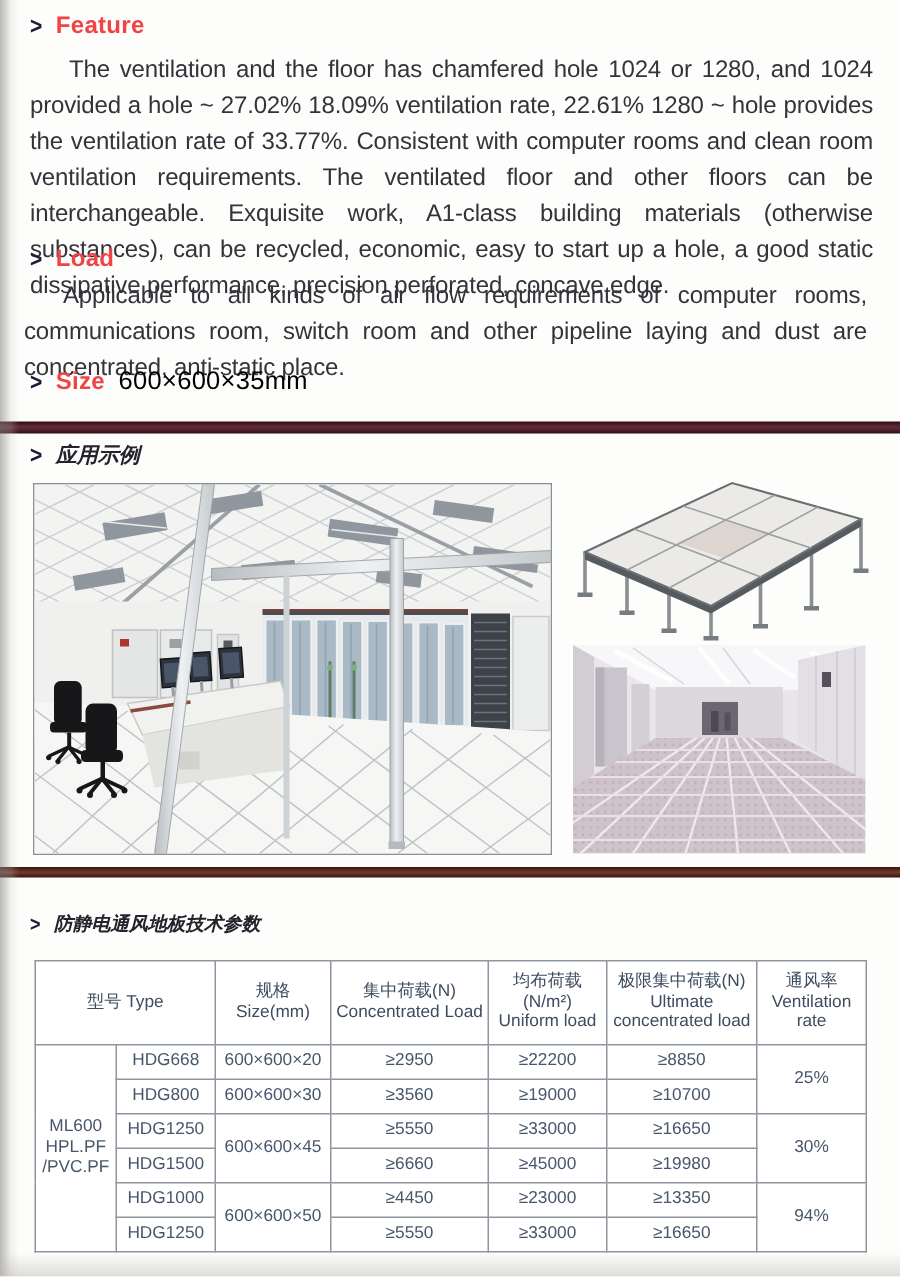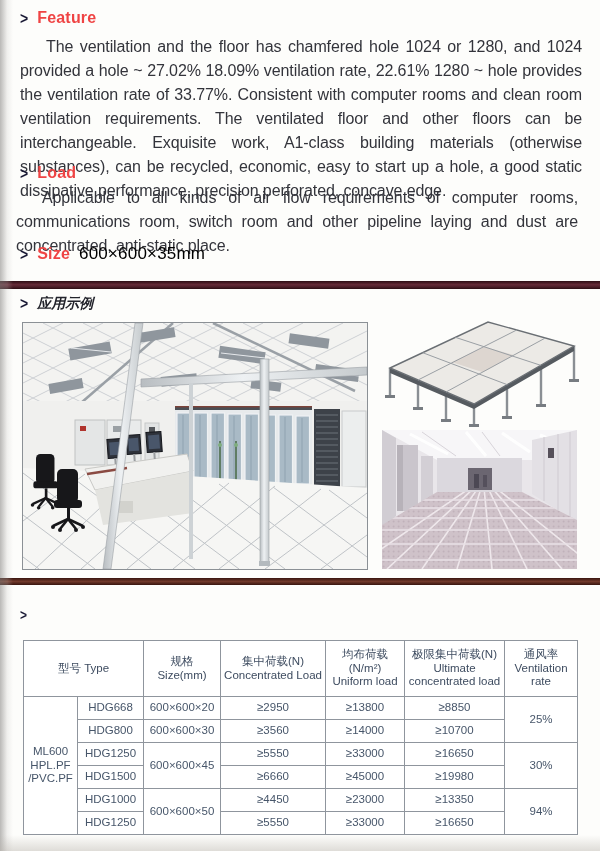--- a/index.html
+++ b/index.html
@@ -396,20 +396,21 @@
           <line x1="0" y1="130" x2="195" y2="130"></line>
     </g>
   </g>
 </svg>
 </figure>
 
 <div class="abs bar bar2"></div>
 
 <div class="abs h-row" style="left:20px;top:608px;">
   <span class="bullet" style="font-size:12px;">&gt;</span>
+  <span class="h-cn" style="font-size:12.5px;">防静电通风地板技术参数</span>
 </div>
 
 <table class="spec-table">
   <colgroup>
     <col style="width:54px">
       <col style="width:66px">
       <col style="width:77px">
     <col style="width:105px">
       <col style="width:79px">
       <col style="width:100px">
@@ -432,29 +433,29 @@
 Ventilation
 rate</td>
   </tr>
   <tr class="data">
     <td rowspan="6" class="pre">ML600
 HPL.PF
 /PVC.PF</td>
     <td>HDG668</td>
     <td>600×600×20</td>
     <td>≥2950</td>
-    <td>≥13800</td>
+    <td>≥22200</td>
     <td>≥8850</td>
     <td rowspan="2">25%</td>
   </tr>
   <tr class="data">
     <td>HDG800</td>
     <td>600×600×30</td>
     <td>≥3560</td>
-    <td>≥14000</td>
+    <td>≥19000</td>
     <td>≥10700</td>
   </tr>
   <tr class="data">
     <td>HDG1250</td>
     <td rowspan="2">600×600×45</td>
     <td>≥5550</td>
     <td>≥33000</td>
     <td>≥16650</td>
     <td rowspan="2">30%</td>
   </tr>

